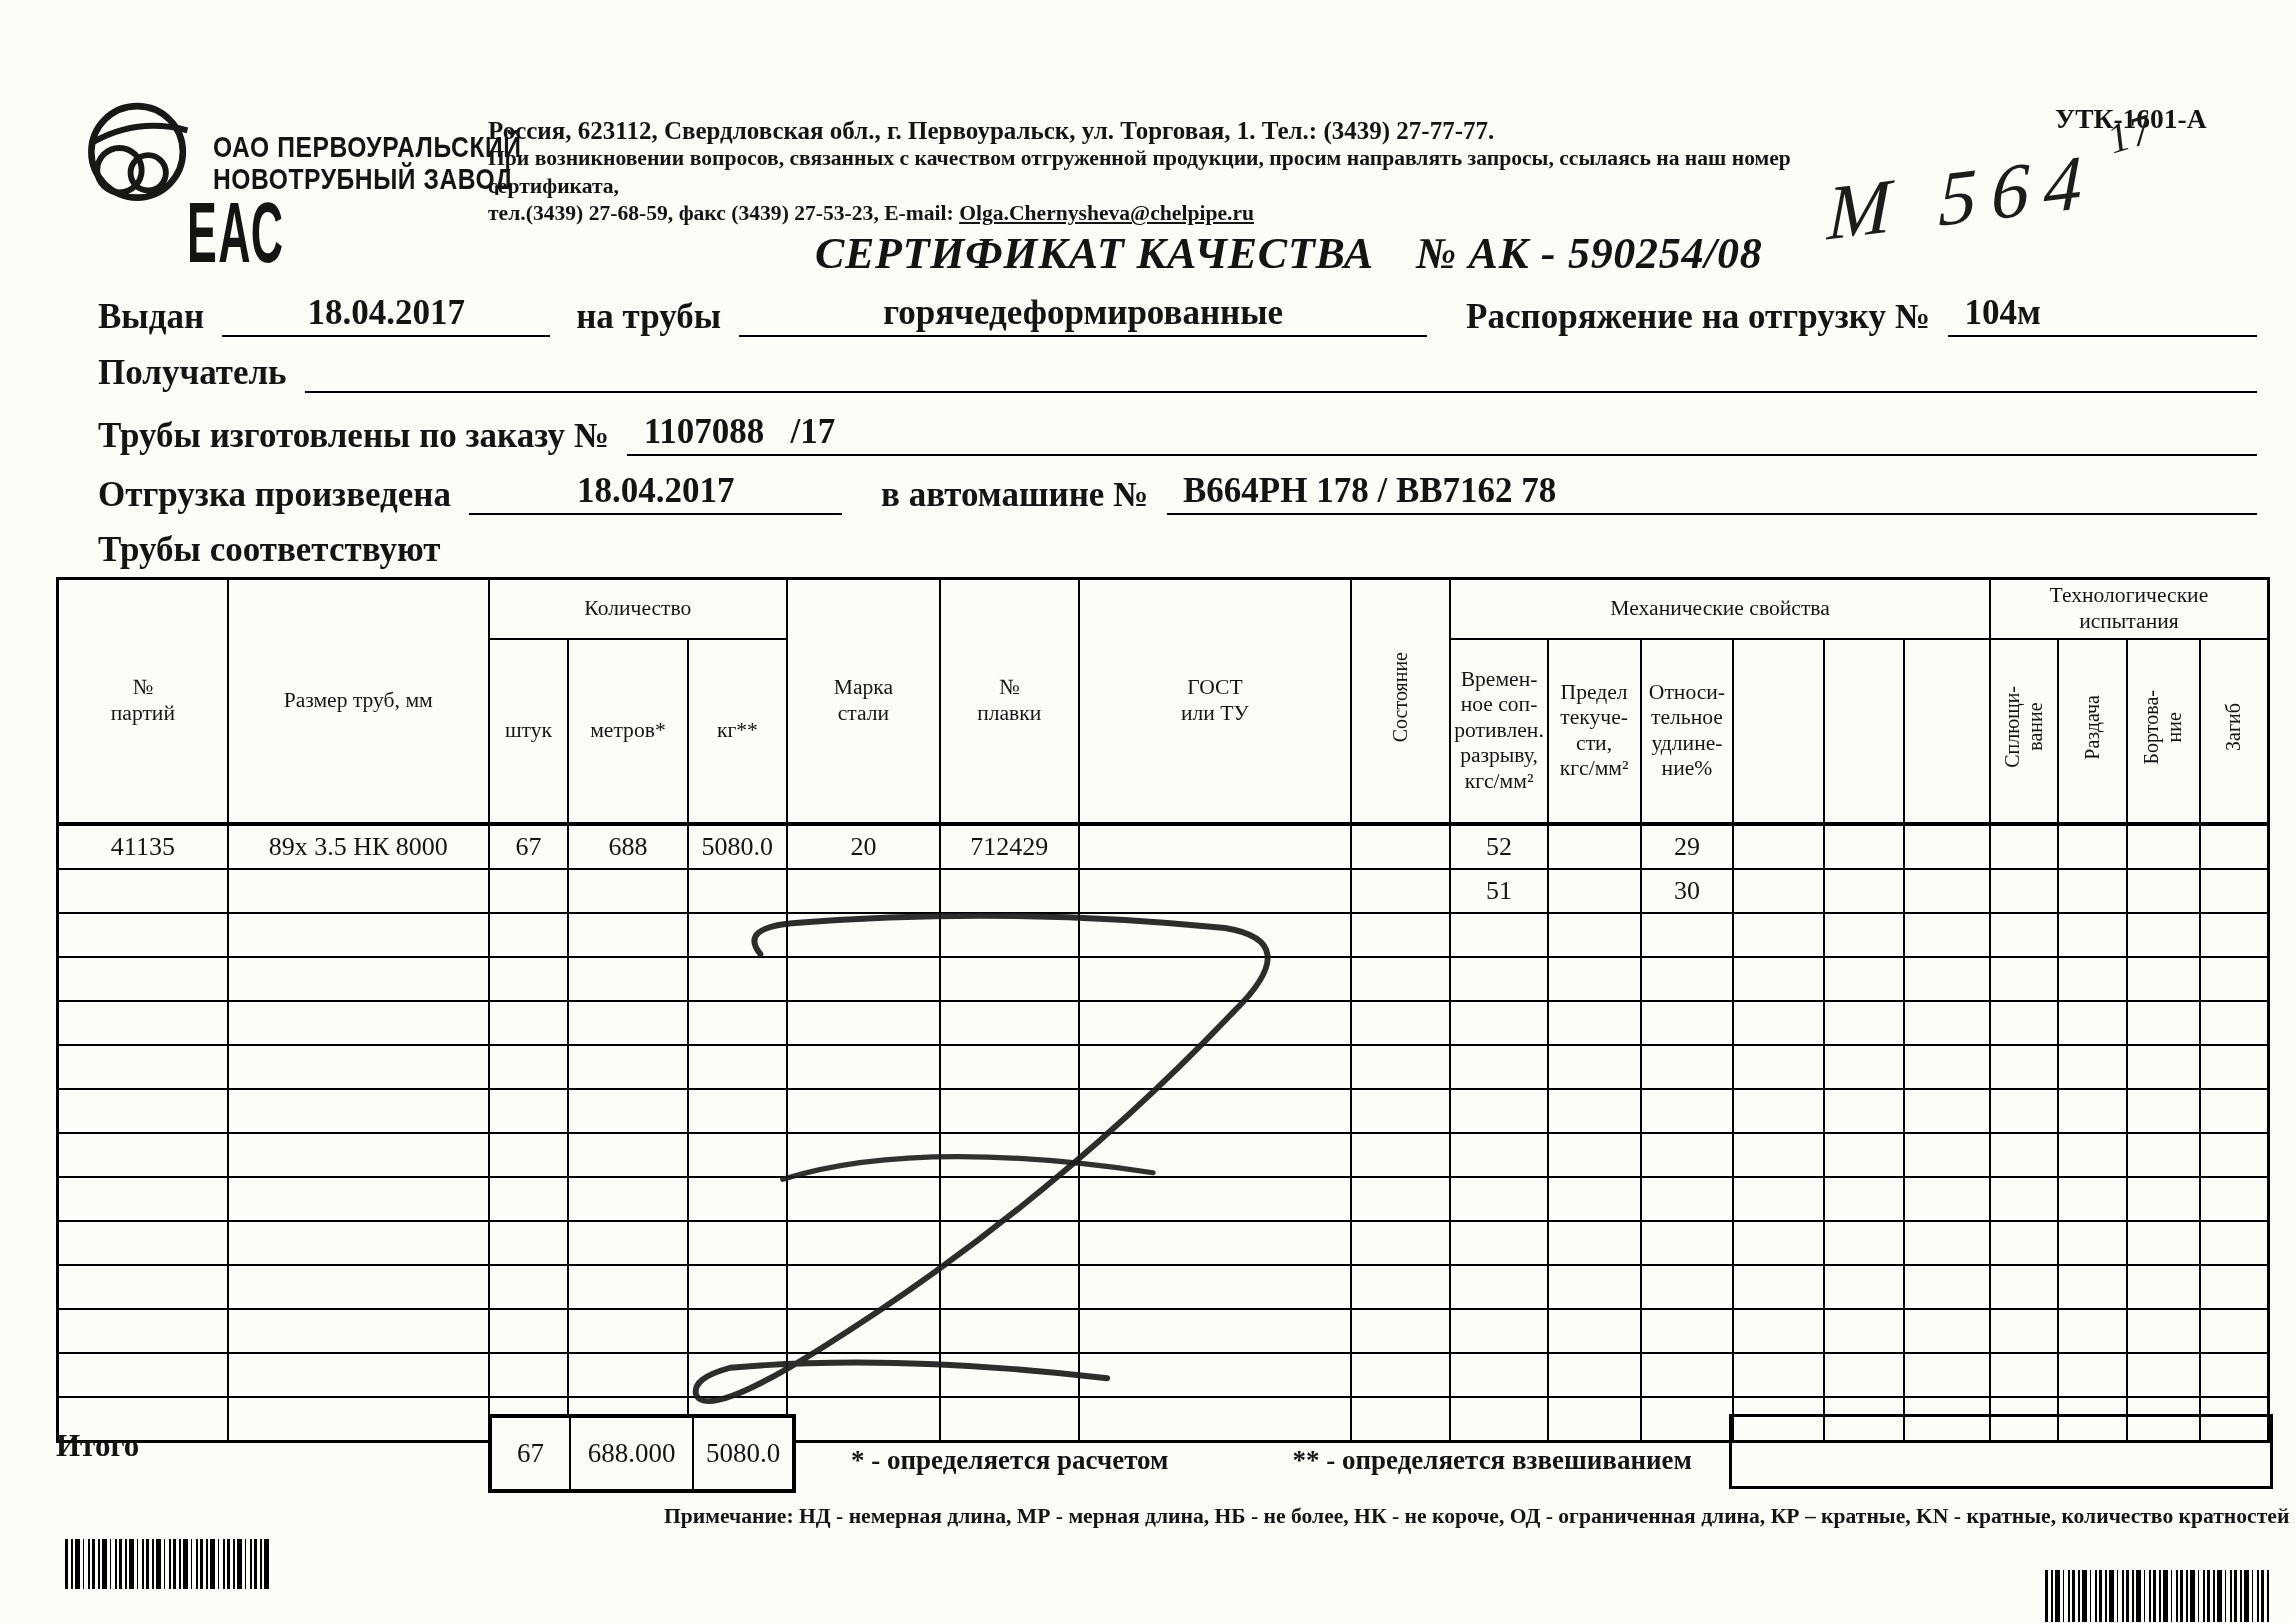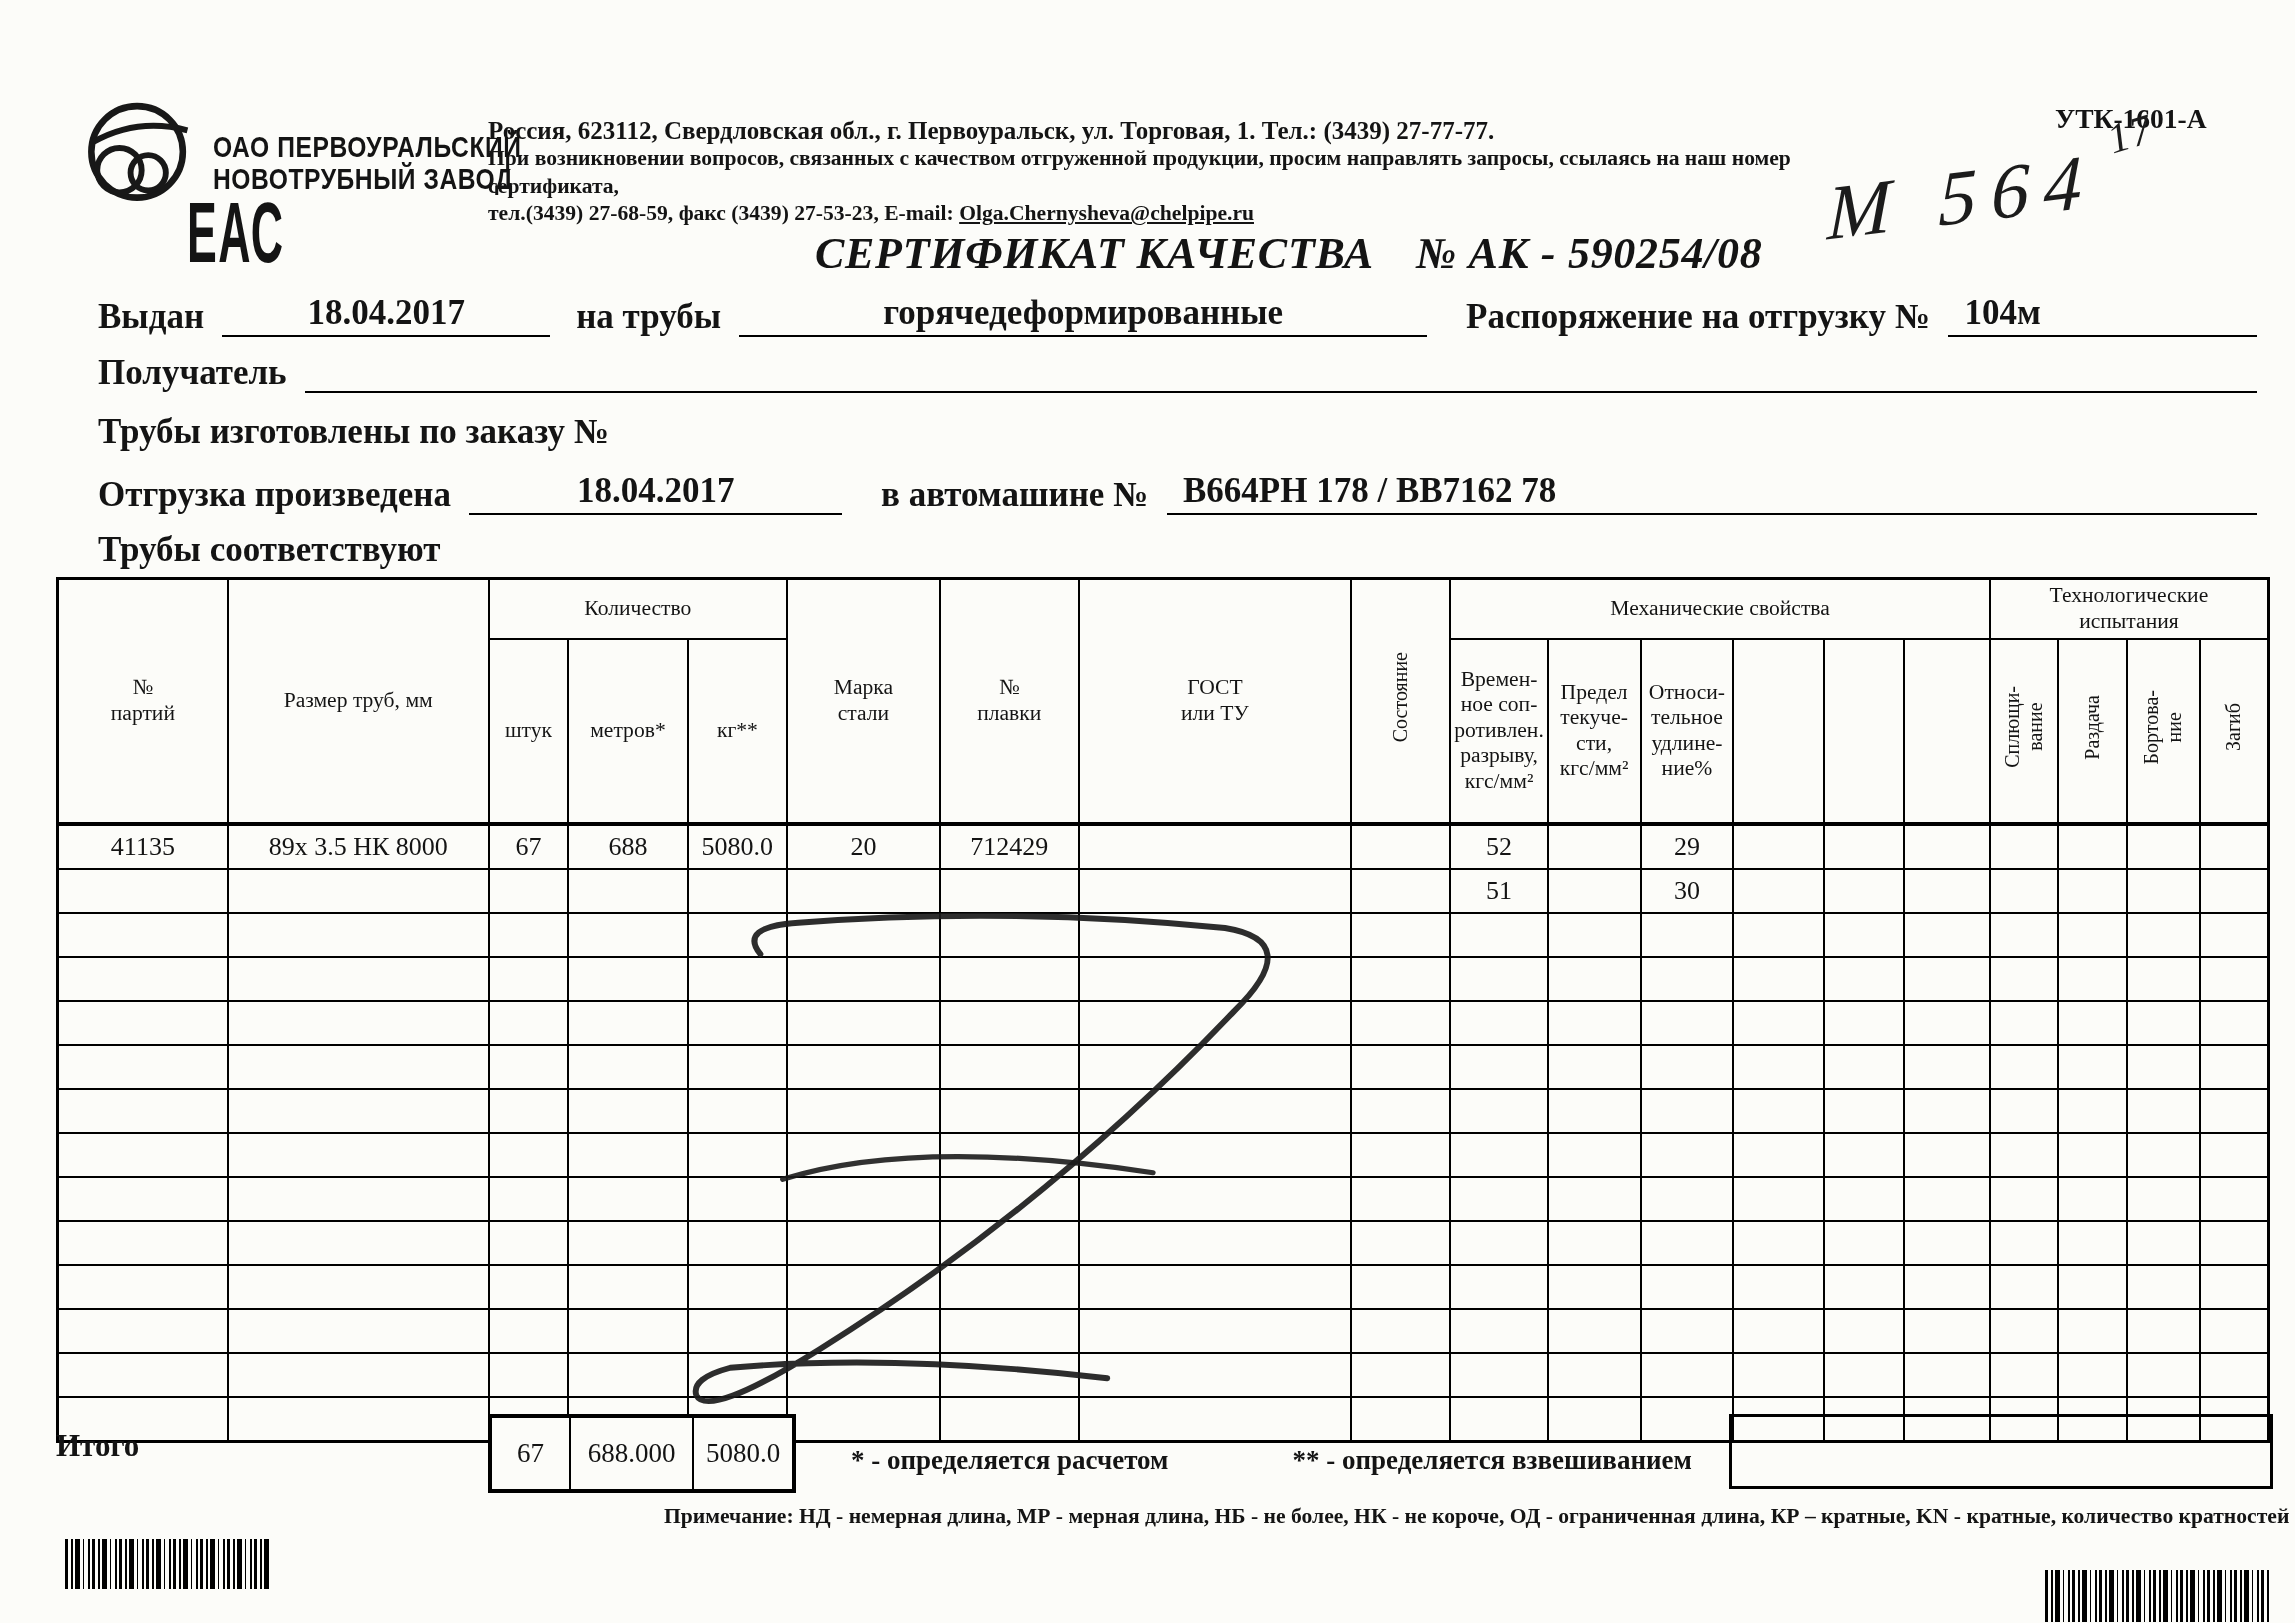--- a/index.html
+++ b/index.html
@@ -119,20 +119,21 @@
     <span class="uv left grow">104м</span>
   </div>
 
   <div class="fr" style="top:353px;">
     <span class="lbl">Получатель</span>
     <span class="uv left grow"></span>
   </div>
 
   <div class="fr" style="top:412px;">
     <span class="lbl">Трубы изготовлены по заказу №</span>
+    <span class="uv left grow">1107088   /17</span>
   </div>
 
   <div class="fr" style="top:471px;">
     <span class="lbl">Отгрузка произведена</span>
     <span class="uv" style="width:340px;">18.04.2017</span>
     <span class="lbl gap60">в автомашине №</span>
     <span class="uv left grow">В664РН 178 / ВВ7162 78</span>
   </div>
 
   <div class="fr" style="top:530px;">

